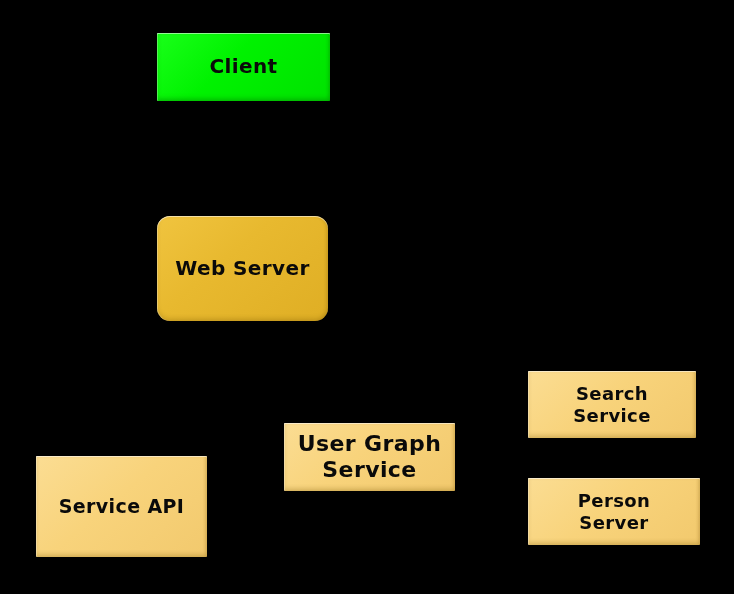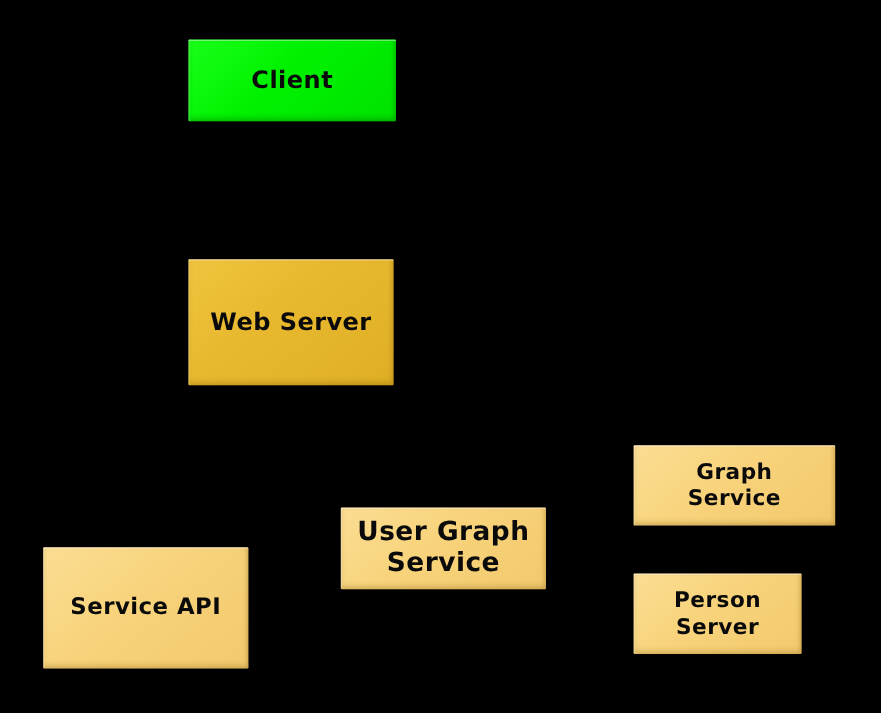--- a/index.html
+++ b/index.html
@@ -64,31 +64,31 @@
     background: linear-gradient(140deg, #fbdd93 0%, #f8d37b 45%, #f2c96d 100%);
   }
 </style>
 </head>
 <body>
 
 <div id="canvas">
     <div class="node green" style="left: 157px; top: 33px; width: 173px; height: 68px; font-size: 20px;">
       <span class="label">Client</span>
     </div>
-    <div class="node gold" style="left: 157px; top: 216px; width: 171px; height: 105px; font-size: 20px;">
+    <div class="node gold" style="left: 157px; top: 216px; width: 171px; height: 105px; font-size: 20px; border-radius: 13px;">
       <span class="label">Web Server</span>
     </div>
     <div class="node tan" style="left: 528px; top: 371px; width: 168px; height: 67px; font-size: 18px;">
-      <span class="label">Graph
+      <span class="label">Search
 Service</span>
     </div>
     <div class="node tan" style="left: 284px; top: 423px; width: 171px; height: 68px; font-size: 22px;">
       <span class="label">User Graph
 Service</span>
     </div>
-    <div class="node tan" style="left: 528px; top: 478px; width: 140px; height: 67px; font-size: 18px;">
+    <div class="node tan" style="left: 528px; top: 478px; width: 172px; height: 67px; font-size: 18px;">
       <span class="label">Person
 Server</span>
     </div>
     <div class="node tan" style="left: 36px; top: 456px; width: 171px; height: 101px; font-size: 19px;">
       <span class="label">Service API</span>
     </div>
   </div>
 
 </body></html>

